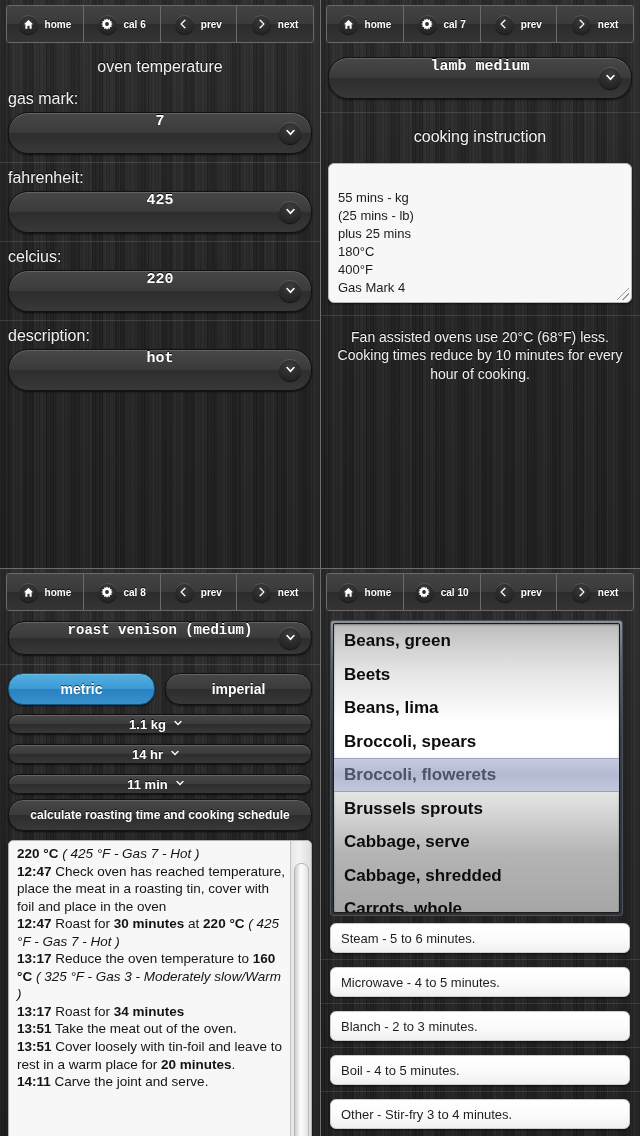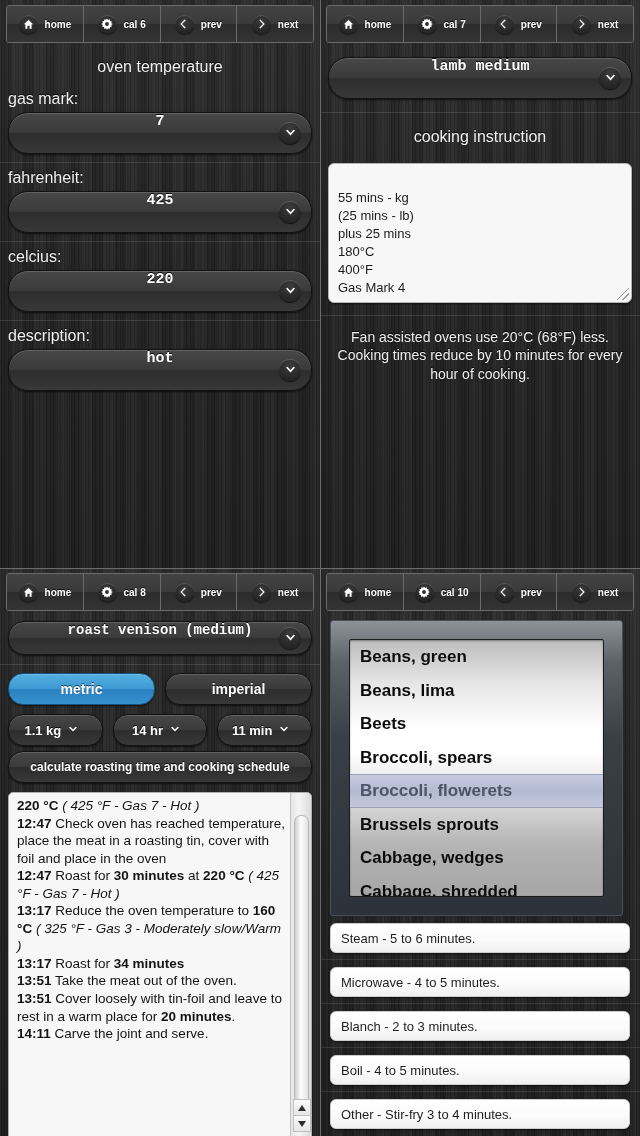--- a/index.html
+++ b/index.html
@@ -202,20 +202,21 @@
   }
   .toggle.on {
     background: linear-gradient(180deg, #55afe0 0%, #3d9bd4 48%, #2a81c2 52%, #3791cc 100%);
     border-color: #15527d;
   }
 
   .row3 {
     display: flex;
     gap: 10px;
     margin: 9px 8px 0 8px;
+    flex-direction: column;
   }
 
   .wide-btn {
     margin: 5px 8px 0 8px;
     height: 30px;
     border-radius: 15px;
     display: flex; align-items: center; justify-content: center;
     color: #fff;
     font-size: 12px;
     font-weight: bold;
@@ -312,21 +313,21 @@
   .sbar-up   { bottom: 32px; }
   .sbar-down { bottom: 16px; }
   .sbar-btn svg { display: block; }
 
   
   .listbox-outer {
     margin: 9px 17px 0 10px;
     background: linear-gradient(180deg, #8e9298 0%, #5d6269 14%, #3a3f47 40%, #2d323a 100%);
     border: 1px solid #4b5058;
     border-radius: 3px;
-    padding: 18px;
+    padding: 2px;
     box-sizing: border-box;
     height: 296px;
   }
   .listbox {
     height: 100%;
     box-sizing: border-box;
     border: 1px solid #1b1b1b;
     border-radius: 2px;
     overflow: hidden;
     background: linear-gradient(180deg, #bdbdbd 0%, #e4e4e4 16%, #ffffff 34%,
@@ -669,26 +670,26 @@
               <path fill="#fff" d="M3.2 1.2 L7 5 L3.2 8.8 L4.4 9.6 L8.7 5 L4.4 0.4 Z"></path>
             </svg>
         </span>
         <span>next</span>
       </div>
     </div>
 
     <div class="listbox-outer">
       <div class="listbox" id="veg-list">
           <div class="lb-item">Beans, green</div>
+          <div class="lb-item">Beets</div>
           <div class="lb-item">Beans, lima</div>
-          <div class="lb-item">Beets</div>
           <div class="lb-item">Broccoli, spears</div>
           <div class="lb-item sel">Broccoli, flowerets</div>
           <div class="lb-item">Brussels sprouts</div>
-          <div class="lb-item">Cabbage, wedges</div>
+          <div class="lb-item">Cabbage, serve</div>
           <div class="lb-item">Cabbage, shredded</div>
           <div class="lb-item">Carrots, whole</div>
         </div>
     </div>
 
     <div id="method-list">
         <div class="method">Steam - 5 to 6 minutes.</div>
         <div class="method-sep"></div>
         <div class="method">Microwave - 4 to 5 minutes.</div>
         <div class="method-sep"></div>

